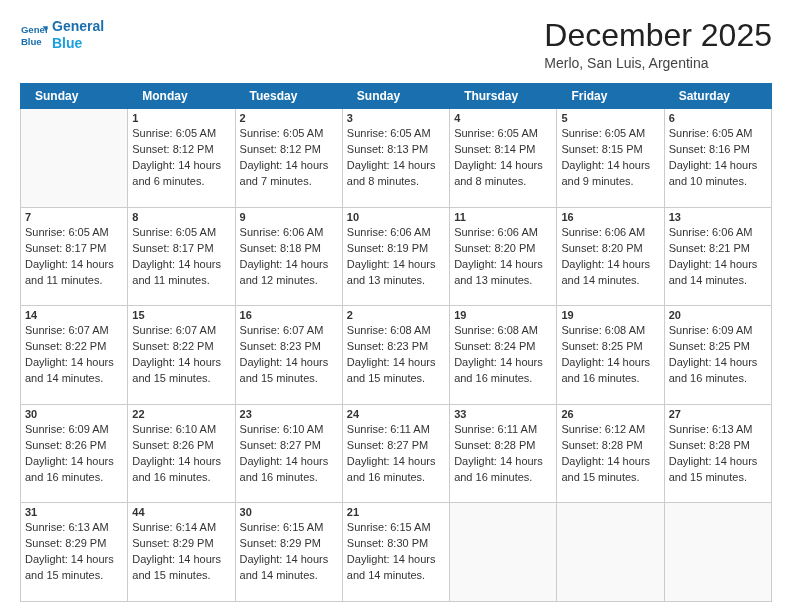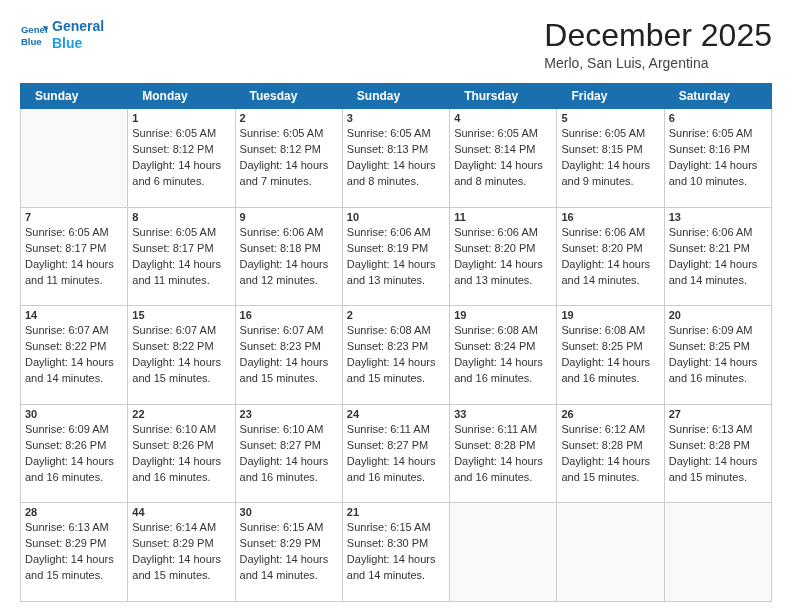--- a/index.html
+++ b/index.html
@@ -243,21 +243,21 @@
             <span class="cell-day">26</span>
             <div class="cell-info">Sunrise: 6:12 AM<br>Sunset: 8:28 PM<br>Daylight: 14 hours<br>and 15 minutes.</div>
           </td>
           <td>
             <span class="cell-day">27</span>
             <div class="cell-info">Sunrise: 6:13 AM<br>Sunset: 8:28 PM<br>Daylight: 14 hours<br>and 15 minutes.</div>
           </td>
         </tr>
         <tr>
           <td>
-            <span class="cell-day">28</span>
+            <span class="cell-day">31</span>
             <div class="cell-info">Sunrise: 6:13 AM<br>Sunset: 8:29 PM<br>Daylight: 14 hours<br>and 15 minutes.</div>
           </td>
           <td>
             <span class="cell-day">44</span>
             <div class="cell-info">Sunrise: 6:14 AM<br>Sunset: 8:29 PM<br>Daylight: 14 hours<br>and 15 minutes.</div>
           </td>
           <td>
             <span class="cell-day">30</span>
             <div class="cell-info">Sunrise: 6:15 AM<br>Sunset: 8:29 PM<br>Daylight: 14 hours<br>and 14 minutes.</div>
           </td>

